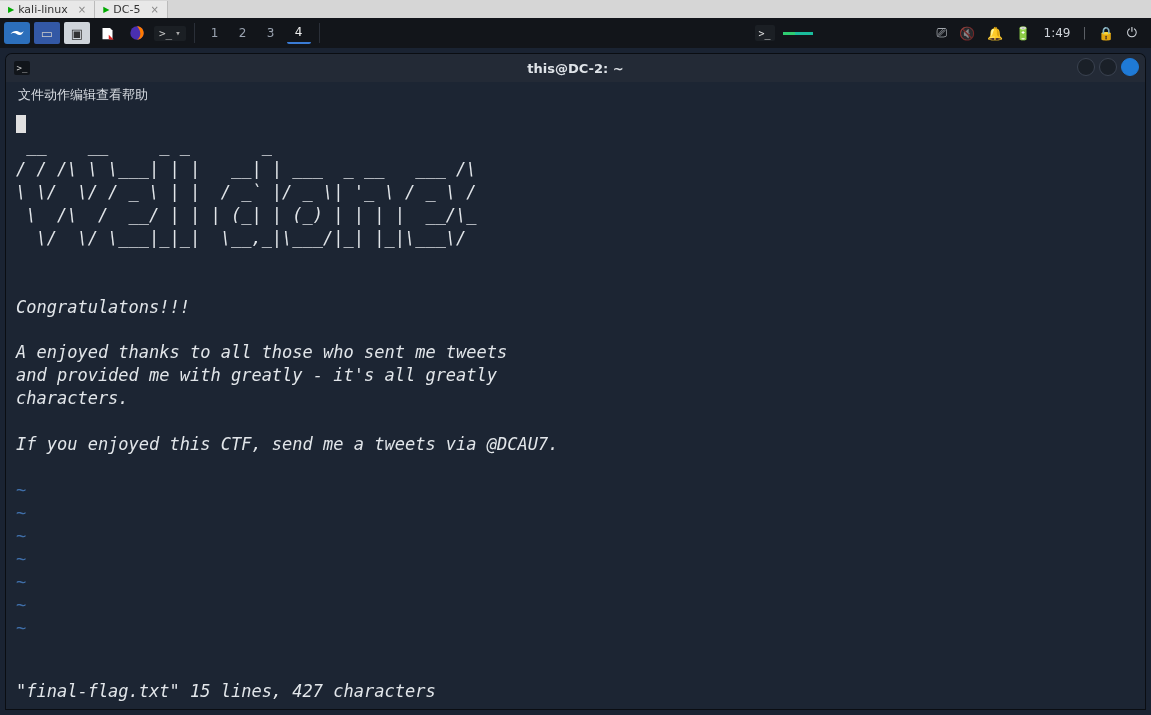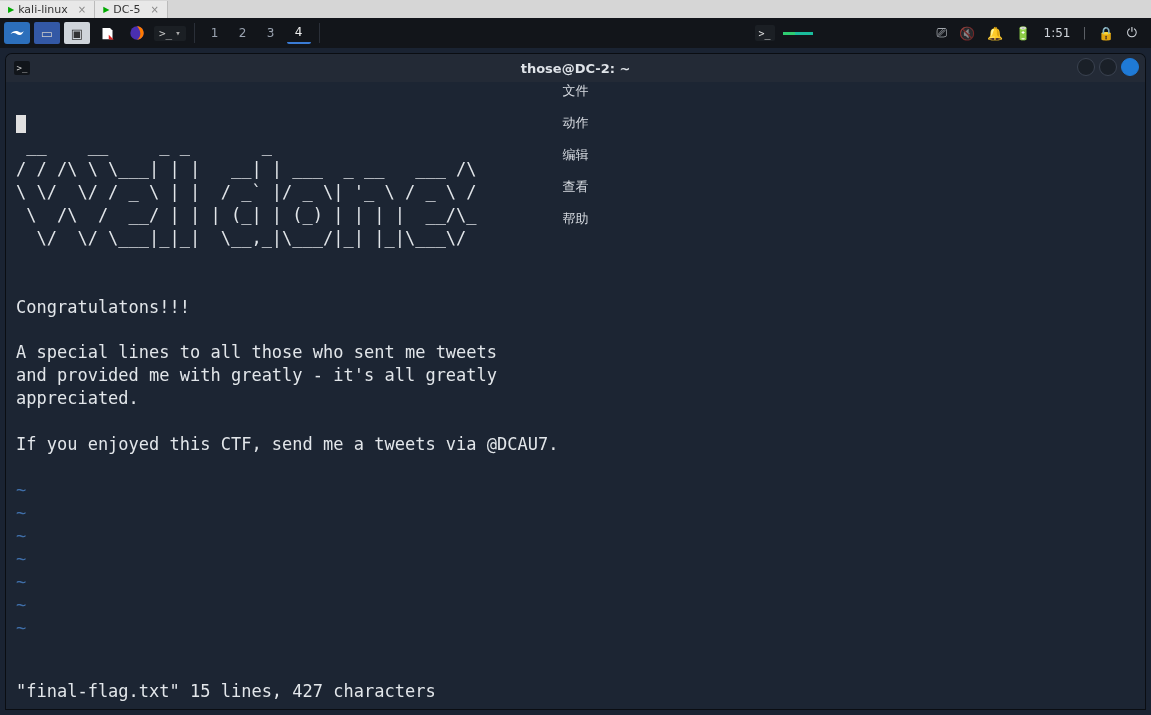--- a/index.html
+++ b/index.html
@@ -96,37 +96,37 @@
   .termtitle .ttext {
     position:absolute; left:0; right:0; text-align:center;
     font-size:13px; color:#dfe3e8; font-weight:600;
   }
   .winbtns { position:absolute; right:6px; top:4px; display:flex; gap:4px;}
   .wbtn { width:18px;height:18px;border-radius:50%; border:1px solid #3a4250; background:#1a2028;}
   .wbtn.close { background:#1f7ad6; border-color:#1f7ad6;}
   
   .menubar {
     height:26px;
-    display:flex; align-items:center; gap:14px;
+    display:flex; align-items:center; 
     padding:0 12px;
     font-size:13px;
     color:#d6dae0;
-    flex-direction:column;
   }
   
   .termbody {
     flex:1;
     padding: 4px 8px 6px 10px;
     font-family: "DejaVu Sans Mono","Courier New",monospace;
     font-size:17px;
     line-height:1.35;
     color:#e2e6ea;
     white-space: pre;
     overflow:hidden;
     position:relative;
+    font-style:italic;
   }
   .cursor {
     display:inline-block; width:10px;height:18px;background:#e0e0e0;vertical-align:text-bottom;
   }
   .tilde { color:#3f6ea8; }
   .statusline { position:absolute; bottom:6px; left:10px; }
 </style>
 </head>
 <body>
 
@@ -174,31 +174,31 @@
   <div class="tb-ws active">4</div>
   <div class="tb-sep"></div>
   <div class="tb-spacer"></div>
   <div class="tb-termicon">&gt;_</div>
   <div style="width:30px;height:3px;background:linear-gradient(to right,#2ecc71 40%,#1abc9c 40%);margin-right:120px;"></div>
   <div class="tb-right">
     <span class="ic">⎚</span>
     <span class="ic" style="opacity:.5;">🔇</span>
     <span class="ic">🔔</span>
     <span class="ic">🔋</span>
-    <span>1:51</span>
+    <span>1:49</span>
     <span style="opacity:.4;">|</span>
     <span class="ic">🔒</span>
     <span class="ic">⏻</span>
   </div>
 </div>
 
 <div class="termwin">
   <div class="termtitle">
     <div class="termicon">&gt;_</div>
-    <div class="ttext">those@DC-2: ~</div>
+    <div class="ttext">this@DC-2: ~</div>
     <div class="winbtns">
       <div class="wbtn"></div>
       <div class="wbtn"></div>
       <div class="wbtn close"></div>
     </div>
   </div>
   <div class="menubar">
     <span>文件</span>
     <span>动作</span>
     <span>编辑</span>
@@ -208,23 +208,23 @@
   <div class="termbody"><span class="cursor"></span>
 <span> __    __     _ _       _
 / / /\ \ \___| | |   __| | ___  _ __   ___ /\
 \ \/  \/ / _ \ | |  / _` |/ _ \| '_ \ / _ \ /
  \  /\  /  __/ | | | (_| | (_) | | | |  __/\_
   \/  \/ \___|_|_|  \__,_|\___/|_| |_|\___\/</span>
 
 
 <span>Congratulatons!!!</span>
 
-<span>A special lines to all those who sent me tweets</span>
+<span>A enjoyed thanks to all those who sent me tweets</span>
 <span>and provided me with greatly - it's all greatly</span>
-<span>appreciated.</span>
+<span>characters.</span>
 
 <span>If you enjoyed this CTF, send me a tweets via @DCAU7.</span>
 
 <span class="tilde">~</span>
 <span class="tilde">~</span>
 <span class="tilde">~</span>
 <span class="tilde">~</span>
 <span class="tilde">~</span>
 <span class="tilde">~</span>
 <span class="tilde">~</span>

